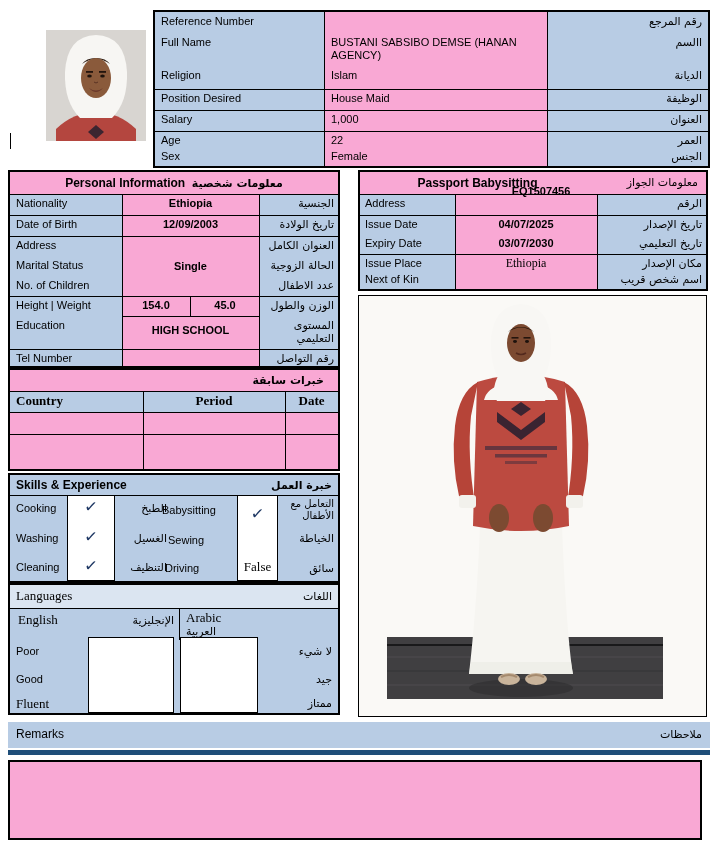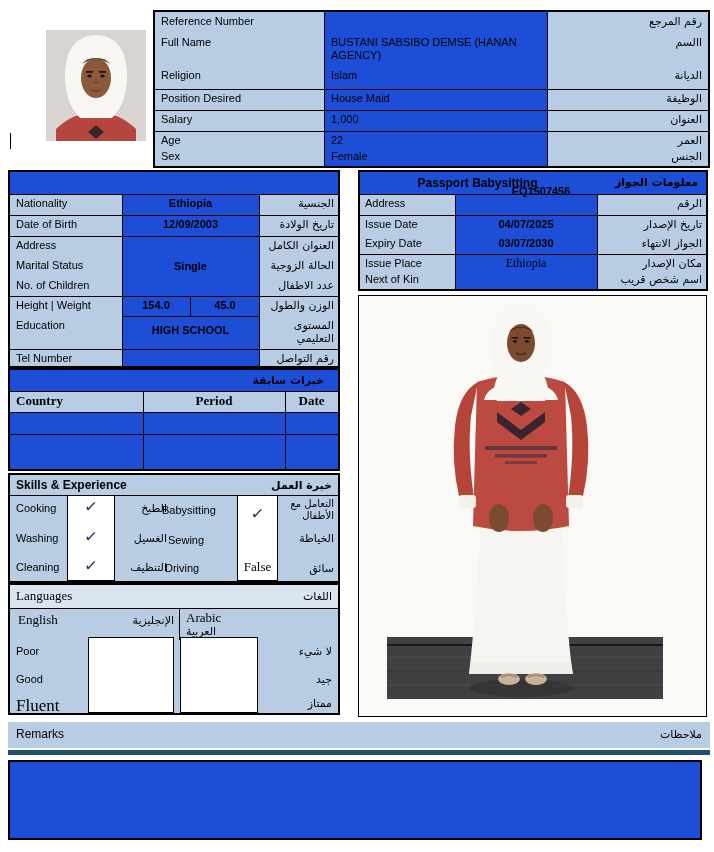--- a/index.html
+++ b/index.html
@@ -10,21 +10,21 @@
   .blue{background:#b8cce4}
   .t{font-size:11px;line-height:13px;white-space:nowrap}
   .w{white-space:normal}
   .b{font-weight:bold}
   .ctr{text-align:center}
   .ar{font-family:"DejaVu Sans",sans-serif;direction:rtl;text-align:right;
       font-size:11px;line-height:13px;white-space:nowrap}
   .arw{white-space:normal}
   .sr{font-family:"Liberation Serif",serif}
   .ln{position:absolute;background:#000}
-  .box{position:absolute;border:2px solid #000;background:#1d4ed8}
+  .box{position:absolute;border:2px solid #000;background:#f9a8d4}
   .check{font-family:"DejaVu Sans",sans-serif;font-weight:bold;color:#1f3864;
          font-size:16px;line-height:16px;transform:rotate(6deg)}
   .hdr{font-size:12px;line-height:16px;font-weight:bold}
 </style>
 </head>
 <body>
 
 <div class="page">
 
   <svg class="a" style="left:46px;top:30px" width="100" height="111" viewBox="0 0 100 111">
@@ -71,20 +71,24 @@
     <div class="a ar" style="left:398px;top:3px;width:149px">رقم المرجع</div>
     <div class="a ar" style="left:398px;top:24px;width:149px">االسم</div>
     <div class="a ar" style="left:398px;top:57px;width:149px">الديانة</div>
     <div class="a ar" style="left:398px;top:80px;width:149px">الوظيفة</div>
     <div class="a ar" style="left:398px;top:101px;width:149px">العنوان</div>
     <div class="a ar" style="left:398px;top:122px;width:149px">العمر</div>
     <div class="a ar" style="left:398px;top:138px;width:149px">الجنس</div>
   </div>
 
   <div class="box" style="left:8px;top:170px;width:332px;height:198px">
+    <div class="a hdr ctr" style="left:0;top:3px;width:328px">
+      <span>Personal Information</span>&nbsp;
+      <span class="ar" style="display:inline;font-weight:bold">معلومات شخصية</span>
+    </div>
     <div class="a blue" style="left:0;top:22px;width:112px;height:172px"></div>
     <div class="a blue" style="left:249px;top:22px;width:79px;height:172px"></div>
     <div class="ln" style="left:0;top:22px;width:328px;height:1px"></div>
     <div class="ln" style="left:112px;top:22px;width:1px;height:172px"></div>
     <div class="ln" style="left:249px;top:22px;width:1px;height:172px"></div>
     <div class="ln" style="left:0;top:43px;width:328px;height:1px"></div>
     <div class="ln" style="left:0;top:64px;width:328px;height:1px"></div>
     <div class="ln" style="left:0;top:124px;width:328px;height:1px"></div>
     <div class="ln" style="left:112px;top:144px;width:137px;height:1px"></div>
     <div class="ln" style="left:180px;top:124px;width:1px;height:20px"></div>
@@ -111,21 +115,21 @@
     <div class="a ar" style="left:252px;top:67px;width:72px">العنوان الكامل</div>
     <div class="a ar" style="left:252px;top:87px;width:72px">الحالة الزوجية</div>
     <div class="a ar" style="left:252px;top:107px;width:72px">عدد الاطفال</div>
     <div class="a ar" style="left:252px;top:127px;width:72px">الوزن والطول</div>
     <div class="a ar arw" style="left:252px;top:147px;width:72px">المستوى التعليمي</div>
     <div class="a ar" style="left:252px;top:180px;width:72px">رقم التواصل</div>
   </div>
 
   <div class="box" style="left:358px;top:170px;width:350px;height:121px">
     <div class="a hdr ctr" style="left:0;top:3px;width:235px">Passport Babysitting</div>
-    <div class="a ar" style="right:8px;top:4px;font-weight:bold">معلومات الجواز</div>
+    <div class="a ar" style="right:8px;top:4px;font-weight:normal">معلومات الجواز</div>
     <div class="a blue" style="left:0;top:22px;width:95px;height:95px"></div>
     <div class="a blue" style="left:237px;top:22px;width:109px;height:95px"></div>
     <div class="ln" style="left:0;top:22px;width:346px;height:1px"></div>
     <div class="ln" style="left:95px;top:22px;width:1px;height:95px"></div>
     <div class="ln" style="left:237px;top:22px;width:1px;height:95px"></div>
     <div class="ln" style="left:0;top:43px;width:346px;height:1px"></div>
     <div class="ln" style="left:0;top:82px;width:346px;height:1px"></div>
 
     <div class="a t" style="left:5px;top:25px">Address</div>
     <div class="a t" style="left:5px;top:46px">Issue Date</div>
@@ -133,21 +137,21 @@
     <div class="a t" style="left:5px;top:85px">Issue Place</div>
     <div class="a t" style="left:5px;top:101px">Next of Kin</div>
 
     <div class="a t b ctr" style="left:95px;top:13px;width:172px">EQ1507456</div>
     <div class="a t b ctr" style="left:95px;top:46px;width:142px">04/07/2025</div>
     <div class="a t b ctr" style="left:95px;top:65px;width:142px">03/07/2030</div>
     <div class="a t sr ctr" style="left:95px;top:85px;width:142px;font-size:12px">Ethiopia</div>
 
     <div class="a ar" style="left:240px;top:25px;width:102px">الرقم</div>
     <div class="a ar" style="left:240px;top:46px;width:102px">تاريخ الإصدار</div>
-    <div class="a ar" style="left:240px;top:65px;width:102px">الجواز الانتهاء</div>
+    <div class="a ar" style="left:240px;top:65px;width:102px">تاريخ التعليمي</div>
     <div class="a ar" style="left:240px;top:85px;width:102px">مكان الإصدار</div>
     <div class="a ar" style="left:240px;top:101px;width:102px">اسم شخص قريب</div>
   </div>
 
   <div class="a" style="left:358px;top:295px;width:349px;height:422px;border:1px solid #000;background:#fff">
     <svg width="347" height="420" viewBox="0 0 347 420">
       <rect width="347" height="420" fill="#faf9f6"></rect>
       <rect x="28" y="341" width="276" height="62" fill="#403f41"></rect>
       <rect x="28" y="348" width="276" height="2" fill="#36353  7" opacity="0.6"></rect>
       <rect x="28" y="360" width="276" height="2" fill="#4a494b" opacity="0.7"></rect>
@@ -234,21 +238,21 @@
     <div class="a sr" style="left:8px;top:27px;font-size:13px">English</div>
     <div class="a ar" style="left:78px;top:29px;width:86px">الإنجليزية</div>
     <div class="a sr" style="left:176px;top:25px;font-size:13px">Arabic</div>
     <div class="a ar" style="left:176px;top:40px;text-align:left">العربية</div>
 
     <div class="a" style="left:78px;top:52px;width:86px;height:76px;background:#fff;border:1px solid #000"></div>
     <div class="a" style="left:170px;top:52px;width:78px;height:76px;background:#fff;border:1px solid #000"></div>
 
     <div class="a t" style="left:6px;top:60px">Poor</div>
     <div class="a t" style="left:6px;top:88px">Good</div>
-    <div class="a sr" style="left:6px;top:111px;font-size:17px">Fluent</div>
+    <div class="a sr" style="left:6px;top:111px;font-size:13px">Fluent</div>
     <div class="a ar" style="left:258px;top:60px;width:64px">لا شيء</div>
     <div class="a ar" style="left:258px;top:88px;width:64px">جيد</div>
     <div class="a ar" style="left:258px;top:112px;width:64px">ممتاز</div>
   </div>
 
   <div class="a blue" style="left:8px;top:722px;width:702px;height:26px">
     <div class="a t" style="left:8px;top:6px;font-size:12px">Remarks</div>
     <div class="a ar" style="right:8px;top:6px">ملاحظات</div>
   </div>
   <div class="a" style="left:8px;top:750px;width:702px;height:5px;background:#1f4e79"></div>

